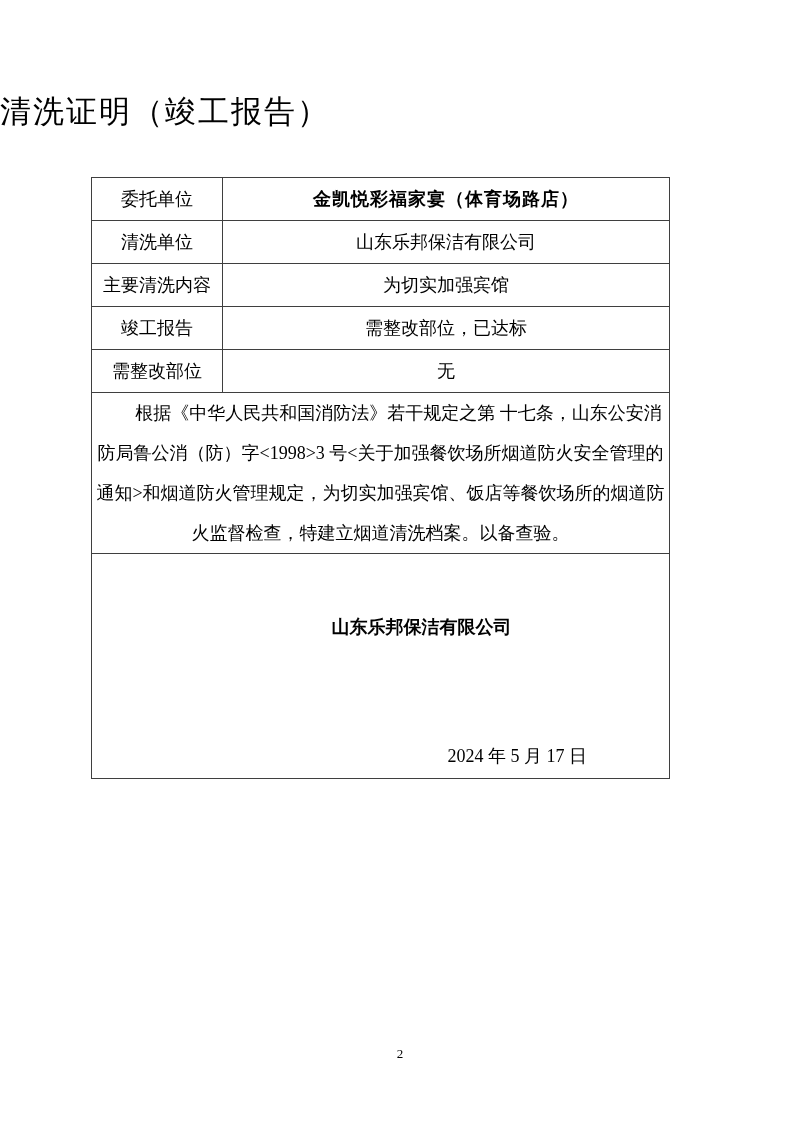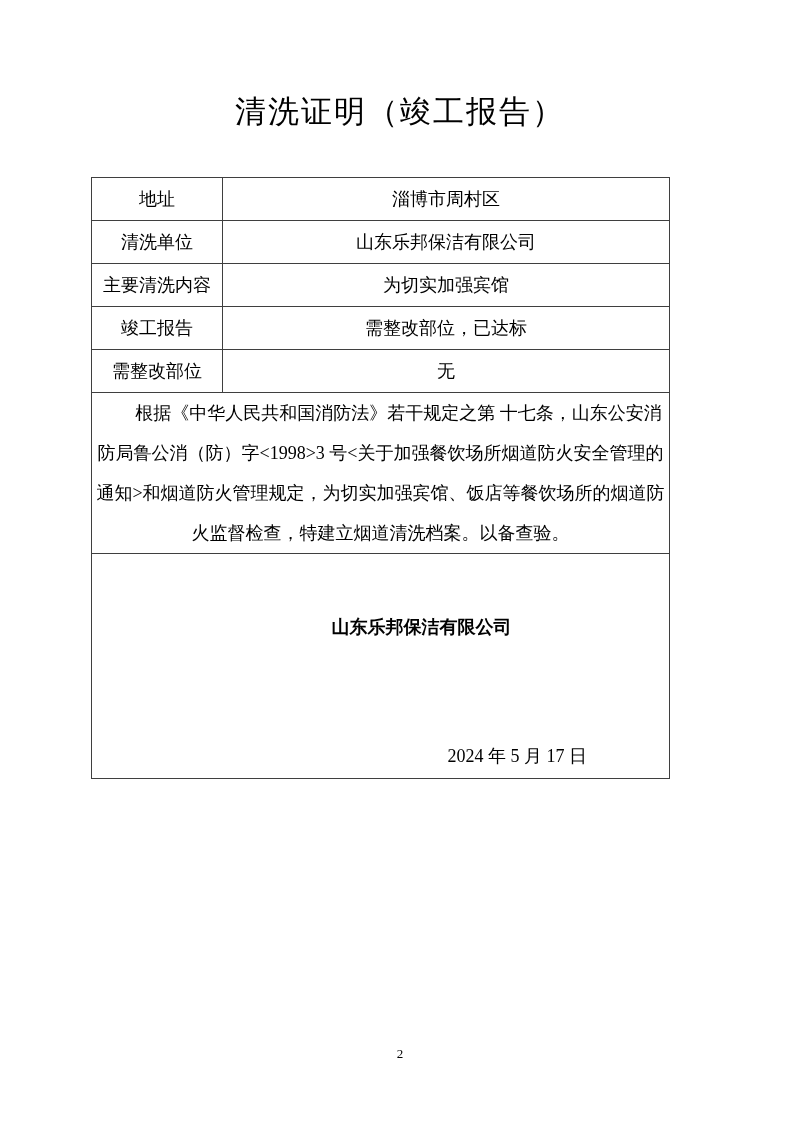--- a/index.html
+++ b/index.html
@@ -11,21 +11,21 @@
     background: #ffffff;
     color: #000000;
     font-family: "Liberation Serif", serif;
     overflow: hidden;
   }
   .doc-title {
     position: absolute;
     top: 92px;
     left: 0;
     width: 100%;
-    text-align: center;
+    text-align: left;
     font-size: 31px;
     letter-spacing: 2px;
     line-height: 40px;
     font-weight: normal;
   }
   table.cert {
     position: absolute;
     left: 91px;
     top: 177px;
     width: 578px;
@@ -94,22 +94,22 @@
 
   <table class="cert">
     <colgroup>
       <col style="width:131px">
       <col style="width:140px">
       <col style="width:156px">
       <col style="width:151px">
     </colgroup>
     <tbody>
       <tr class="row-std">
-        <td class="cell-label">地址</td>
-        <td colspan="3">淄博市周村区</td>
+        <td class="cell-label">委托单位</td>
+        <td class="cell-entrust-value" colspan="3">金凯悦彩福家宴（体育场路店）</td>
       </tr>
       <tr class="row-std">
         <td class="cell-label">清洗单位</td>
         <td colspan="3">山东乐邦保洁有限公司</td>
       </tr>
       <tr class="row-std">
         <td class="cell-label">主要清洗内容</td>
         <td colspan="3">为切实加强宾馆</td>
       </tr>
       <tr class="row-std">

